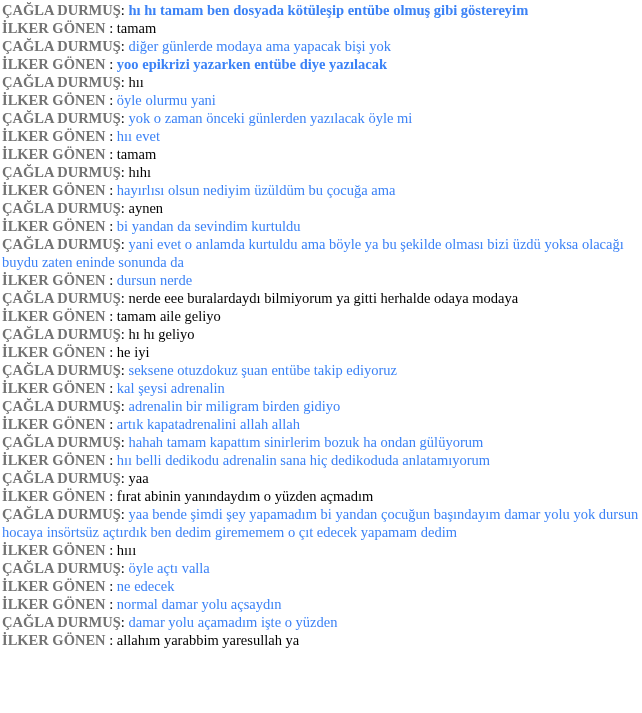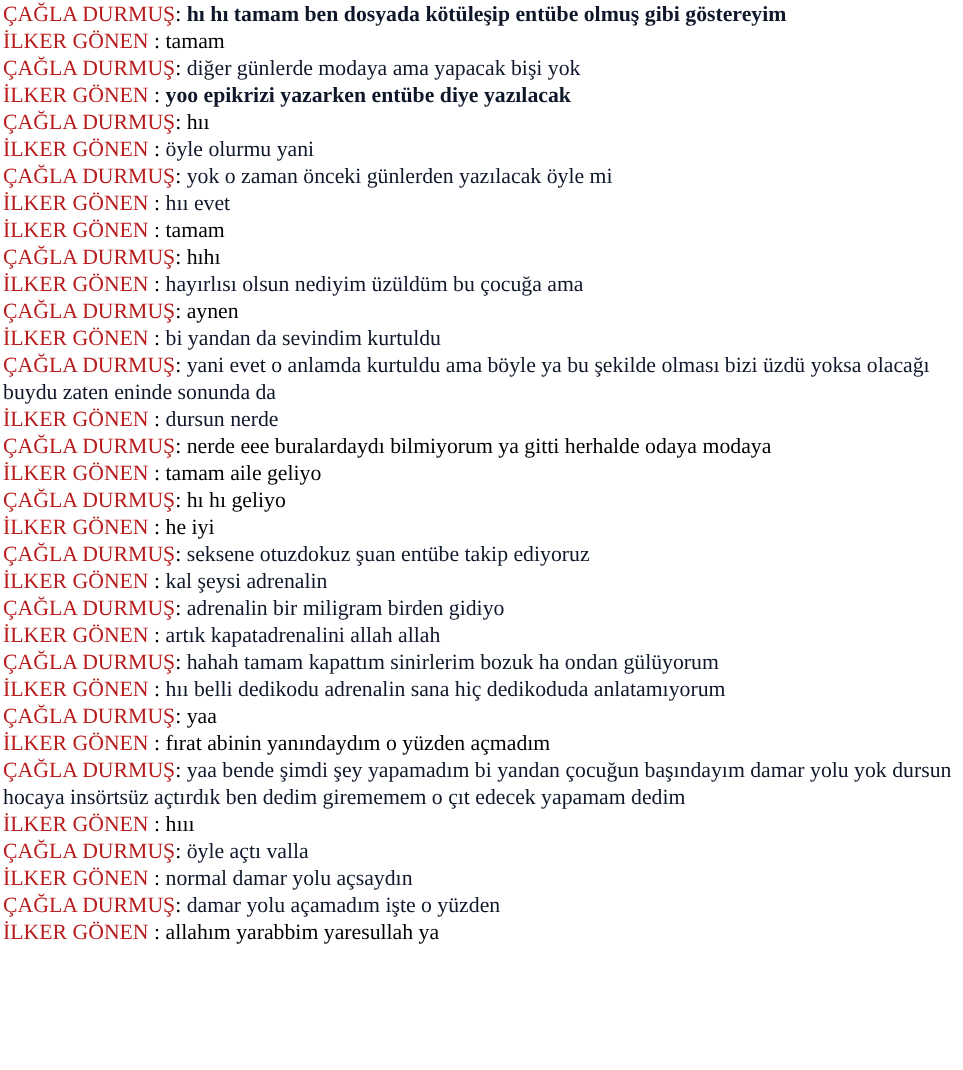--- a/index.html
+++ b/index.html
@@ -19,33 +19,33 @@
   #transcript {
     padding: 1px 0 0 2px;
     box-sizing: border-box;
   }
   .line {
     line-height: 18px;
     white-space: normal;
     word-spacing: 0px;
   }
   .speaker {
-    color: #b91c1c;
-    font-weight: normal;
+    color: #737373;
+    font-weight: bold;
     white-space: pre;
   }
   .sep {
     color: #000000;
     white-space: pre;
   }
   .msg {
     white-space: normal;
   }
   .msg.red {
-    color: #0f172a;
+    color: #3b82f6;
     text-align: right;
   }
   .msg.black {
     color: #000000;
   }
   .msg.bold {
     font-weight: bold;
   }
 </style>
 </head>
@@ -75,16 +75,17 @@
     <div class="line"><span class="speaker">İLKER GÖNEN </span><span class="sep">: </span><span class="msg red">kal şeysi adrenalin</span></div>
     <div class="line"><span class="speaker">ÇAĞLA DURMUŞ</span><span class="sep">: </span><span class="msg red">adrenalin bir miligram birden gidiyo</span></div>
     <div class="line"><span class="speaker">İLKER GÖNEN </span><span class="sep">: </span><span class="msg red">artık kapatadrenalini allah allah</span></div>
     <div class="line"><span class="speaker">ÇAĞLA DURMUŞ</span><span class="sep">: </span><span class="msg red">hahah tamam kapattım sinirlerim bozuk ha ondan gülüyorum</span></div>
     <div class="line"><span class="speaker">İLKER GÖNEN </span><span class="sep">: </span><span class="msg red">hıı belli dedikodu adrenalin sana hiç dedikoduda anlatamıyorum</span></div>
     <div class="line"><span class="speaker">ÇAĞLA DURMUŞ</span><span class="sep">: </span><span class="msg black">yaa</span></div>
     <div class="line"><span class="speaker">İLKER GÖNEN </span><span class="sep">: </span><span class="msg black">fırat abinin yanındaydım o yüzden açmadım</span></div>
     <div class="line"><span class="speaker">ÇAĞLA DURMUŞ</span><span class="sep">: </span><span class="msg red">yaa bende şimdi şey yapamadım bi yandan çocuğun başındayım damar yolu yok dursun hocaya insörtsüz açtırdık ben dedim girememem o çıt edecek yapamam dedim</span></div>
     <div class="line"><span class="speaker">İLKER GÖNEN </span><span class="sep">: </span><span class="msg black">hııı</span></div>
     <div class="line"><span class="speaker">ÇAĞLA DURMUŞ</span><span class="sep">: </span><span class="msg red">öyle açtı valla</span></div>
+    <div class="line"><span class="speaker">İLKER GÖNEN </span><span class="sep">: </span><span class="msg red">ne edecek</span></div>
     <div class="line"><span class="speaker">İLKER GÖNEN </span><span class="sep">: </span><span class="msg red">normal damar yolu açsaydın</span></div>
     <div class="line"><span class="speaker">ÇAĞLA DURMUŞ</span><span class="sep">: </span><span class="msg red">damar yolu açamadım işte o yüzden</span></div>
     <div class="line"><span class="speaker">İLKER GÖNEN </span><span class="sep">: </span><span class="msg black">allahım yarabbim yaresullah ya</span></div>
   </div>
 
 </body></html>

